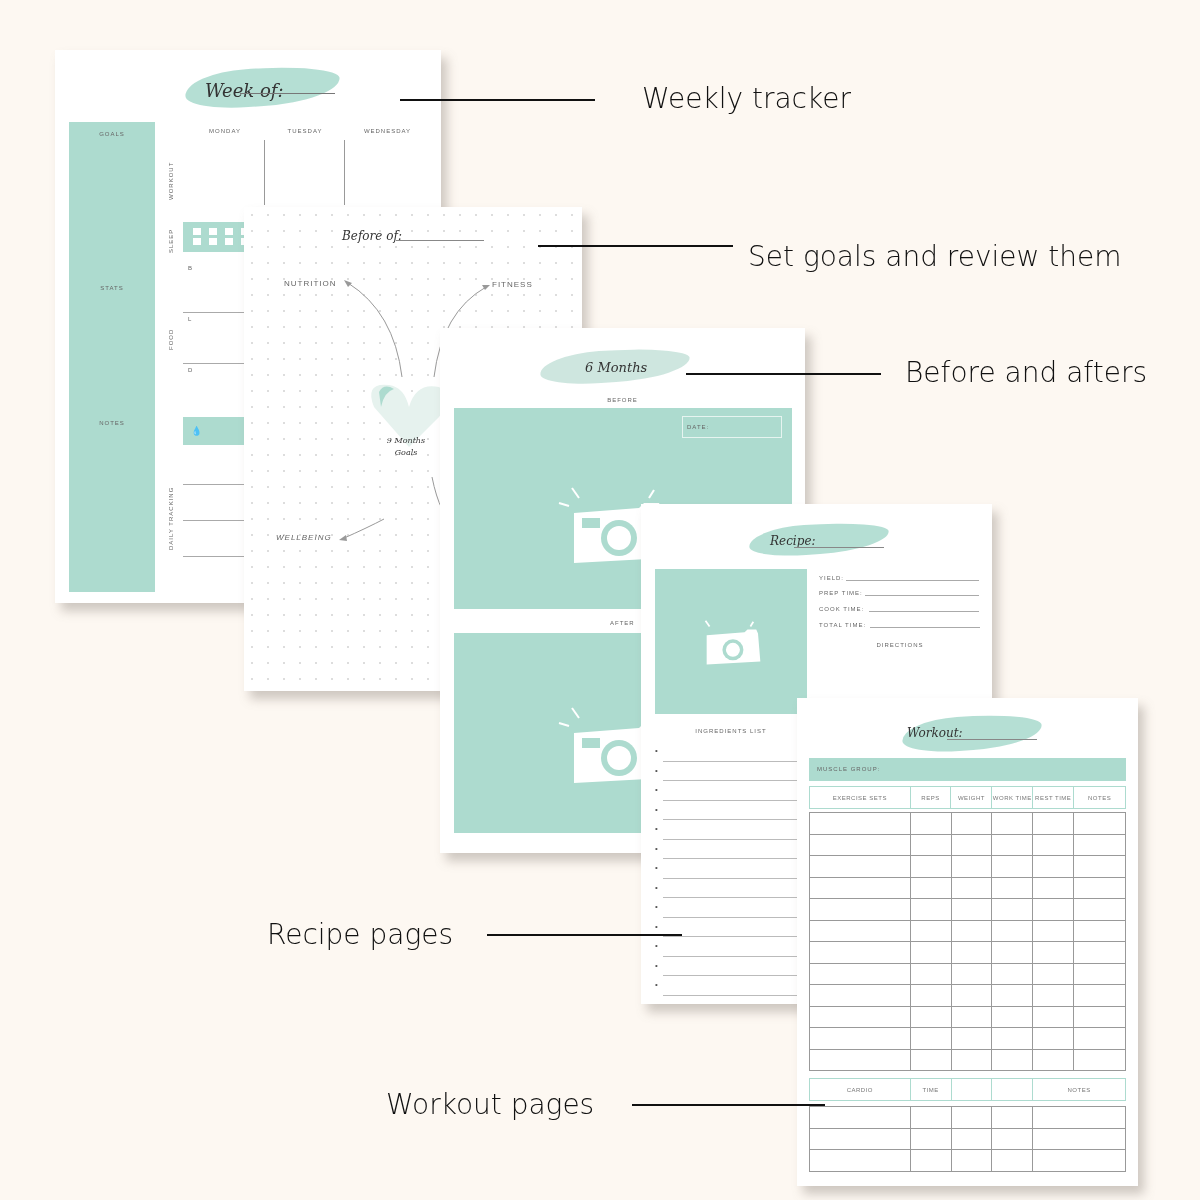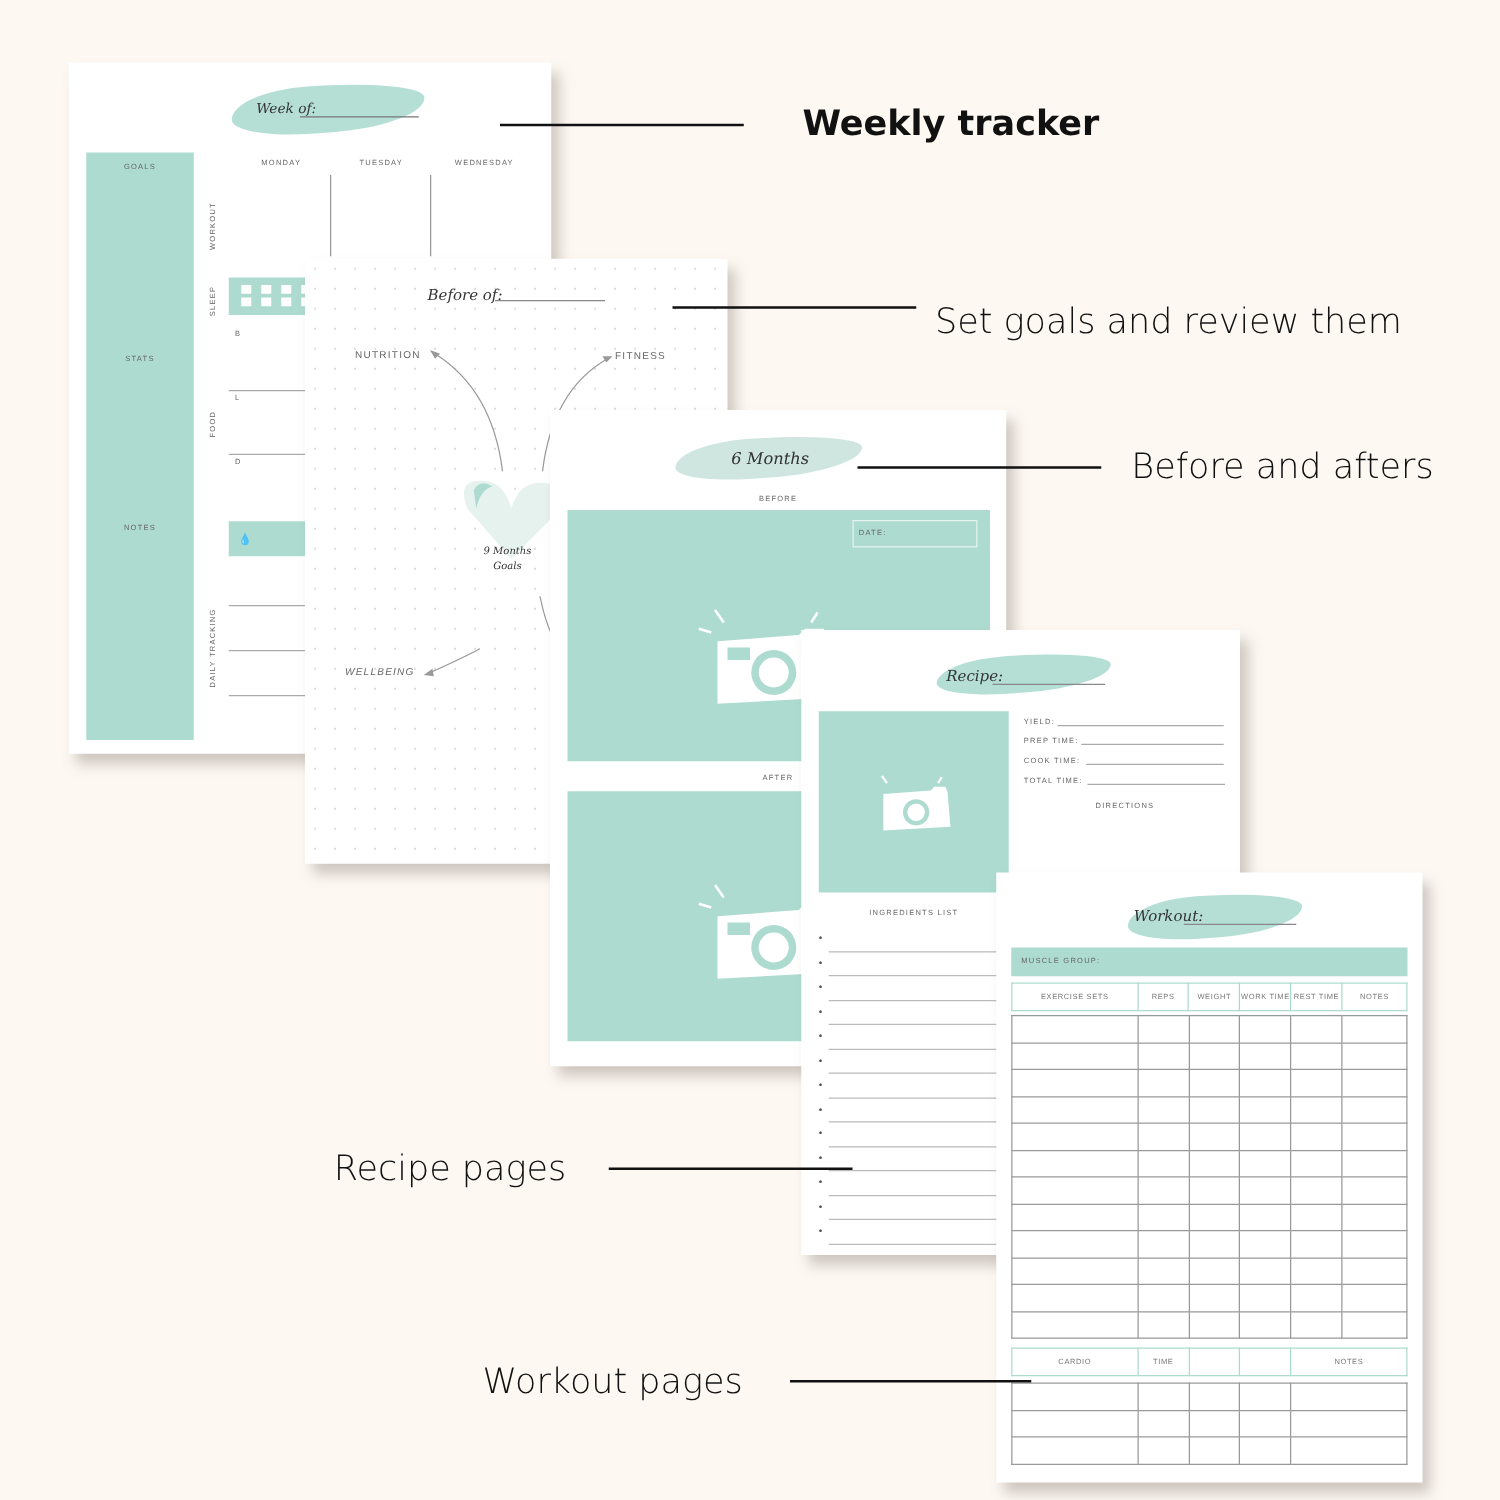--- a/index.html
+++ b/index.html
@@ -19,21 +19,21 @@
   .vert { position: absolute; transform: rotate(-90deg); transform-origin: left top; white-space: nowrap; }
   table { border-collapse: collapse; }
   .wtable td { border: 1px solid #999; height: 21.5px; }
   .htable td { border: 1.5px solid #addbcf; font-size: 6px; color: #777; text-align: center; letter-spacing: 0.5px; height: 22px; }
 </style>
 </head>
 <body>
 
 <div class="page" style="left:55px;top:50px;width:386px;height:553px;">
   <div class="brush" style="left:130px;top:18px;width:155px;height:38px;"></div>
-  <div class="abs script" style="left:150px;top:30px;font-size:11px;text-align:center;">Week of:</div>
+  <div class="abs script" style="left:150px;top:30px;font-size:18px;text-align:center;">Week of:</div>
   <div class="hline" style="left:185px;top:43px;width:95px;background:#777;"></div>
 
   <div class="abs teal" style="left:14px;top:72px;width:86px;height:470px;"></div>
   <div class="abs small" style="left:14px;top:81px;width:86px;text-align:center;">GOALS</div>
   <div class="abs small" style="left:14px;top:235px;width:86px;text-align:center;">STATS</div>
   <div class="abs small" style="left:14px;top:370px;width:86px;text-align:center;">NOTES</div>
 
   <div class="abs small" style="left:140px;top:78px;width:60px;text-align:center;">MONDAY</div>
   <div class="abs small" style="left:220px;top:78px;width:60px;text-align:center;">TUESDAY</div>
   <div class="abs small" style="left:300px;top:78px;width:65px;text-align:center;">WEDNESDAY</div>
@@ -128,21 +128,21 @@
       <path d="M20 35 L85 30 L90 25 L105 25 L108 32 L112 80 L20 85 Z" fill="#fff"></path>
       <circle cx="65" cy="60" r="18" fill="#addbcf"></circle>
         <circle cx="65" cy="60" r="12" fill="#fff"></circle>
       <rect x="28" y="40" width="18" height="10" fill="#addbcf"></rect>
     </svg>
   </div>
 </div>
 
 <div class="page" style="left:641px;top:504px;width:351px;height:500px;">
   <div class="brush" style="left:108px;top:20px;width:140px;height:30px;"></div>
-  <div class="abs script" style="left:116px;top:30px;font-size:12px;font-style:italic;">Recipe:</div>
+  <div class="abs script" style="left:129px;top:30px;font-size:12px;font-style:italic;">Recipe:</div>
   <div class="hline" style="left:153px;top:43px;width:90px;background:#888;"></div>
 
   <div class="abs teal" style="left:14px;top:65px;width:152px;height:145px;">
     <svg class="abs" style="left:40px;top:45px;" width="70" height="60" viewBox="0 0 120 100">
       <g stroke="#fff" stroke-width="3" fill="none">
           <line x1="18" y1="10" x2="25" y2="20"></line>
           <line x1="100" y1="12" x2="95" y2="20"></line>
         </g>
       <path d="M20 35 L85 30 L90 25 L105 25 L108 32 L112 80 L20 85 Z" fill="#fff"></path>
       <circle cx="65" cy="60" r="18" fill="#addbcf"></circle>
@@ -360,21 +360,21 @@
           <td></td>
           <td></td>
           <td></td>
           <td></td>
         </tr>
   </tbody>
     </table>
 </div>
 
 <div class="line" style="left:400px;top:99px;width:195px;"></div>
-<div class="callout" style="left:642px;top:82px;font-weight:bold;">Weekly tracker</div>
+<div class="callout" style="left:642px;top:82px;">Weekly tracker</div>
 
 <div class="line" style="left:538px;top:245px;width:195px;"></div>
 <div class="callout" style="left:748px;top:240px;">Set goals and review them</div>
 
 <div class="line" style="left:686px;top:373px;width:195px;"></div>
 <div class="callout" style="left:905px;top:356px;">Before and afters</div>
 
 <div class="line" style="left:487px;top:934px;width:195px;"></div>
 <div class="callout" style="left:267px;top:918px;">Recipe pages</div>
 

